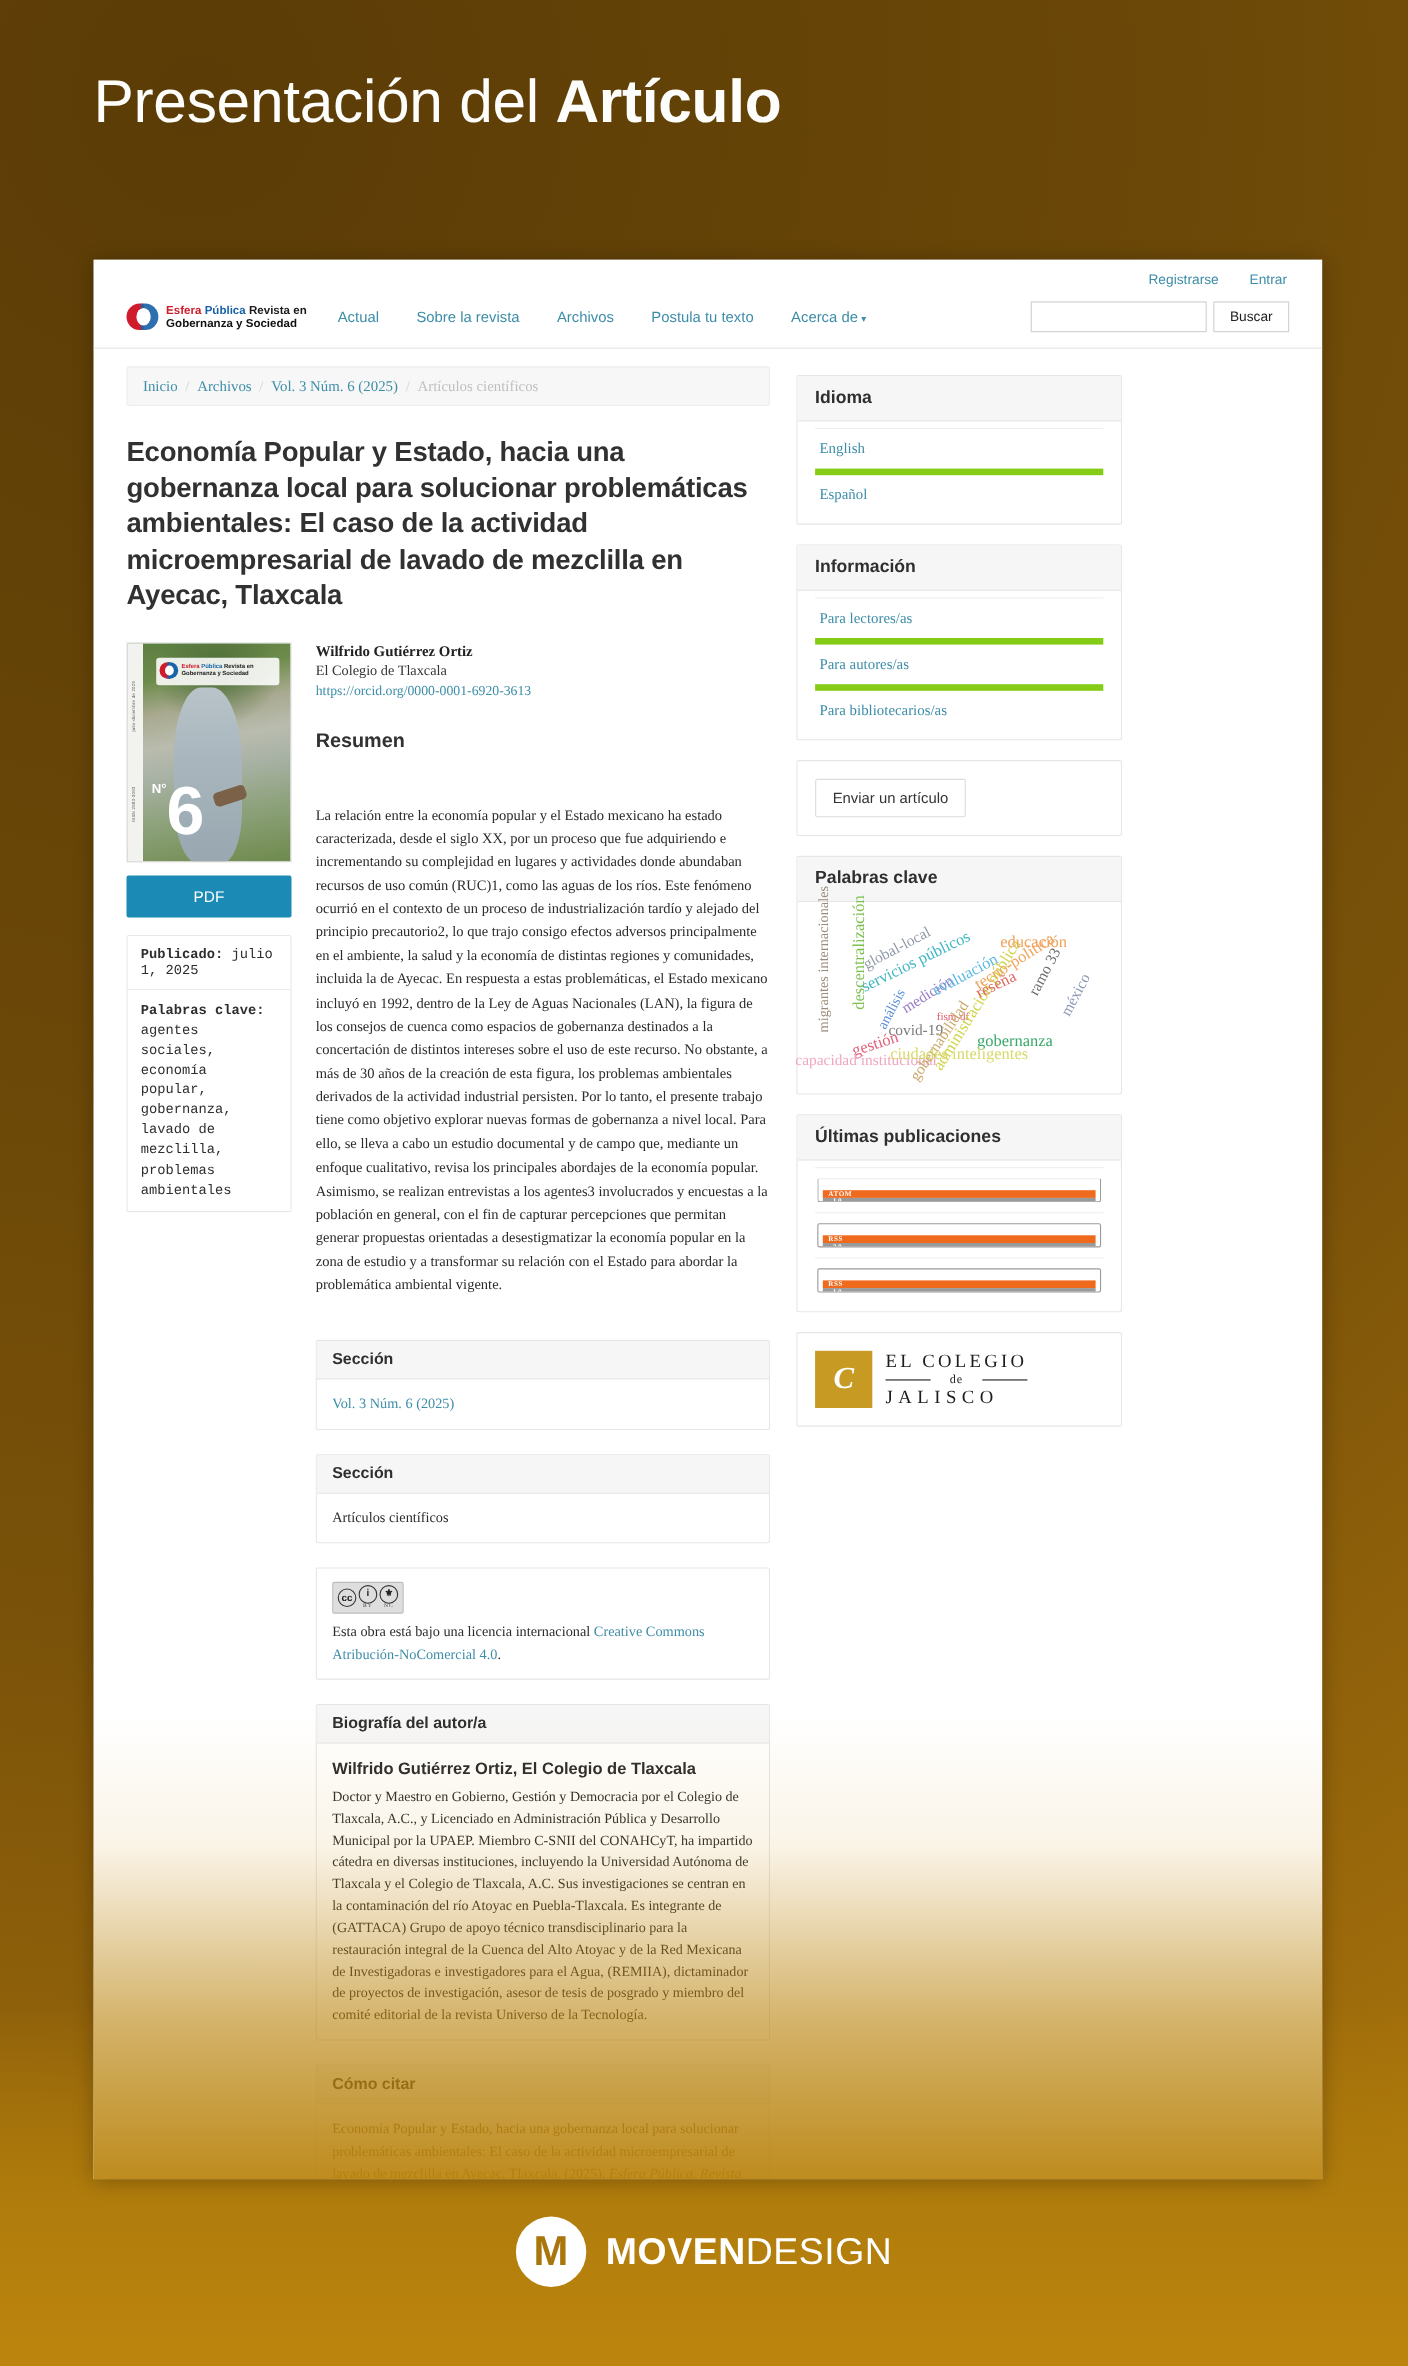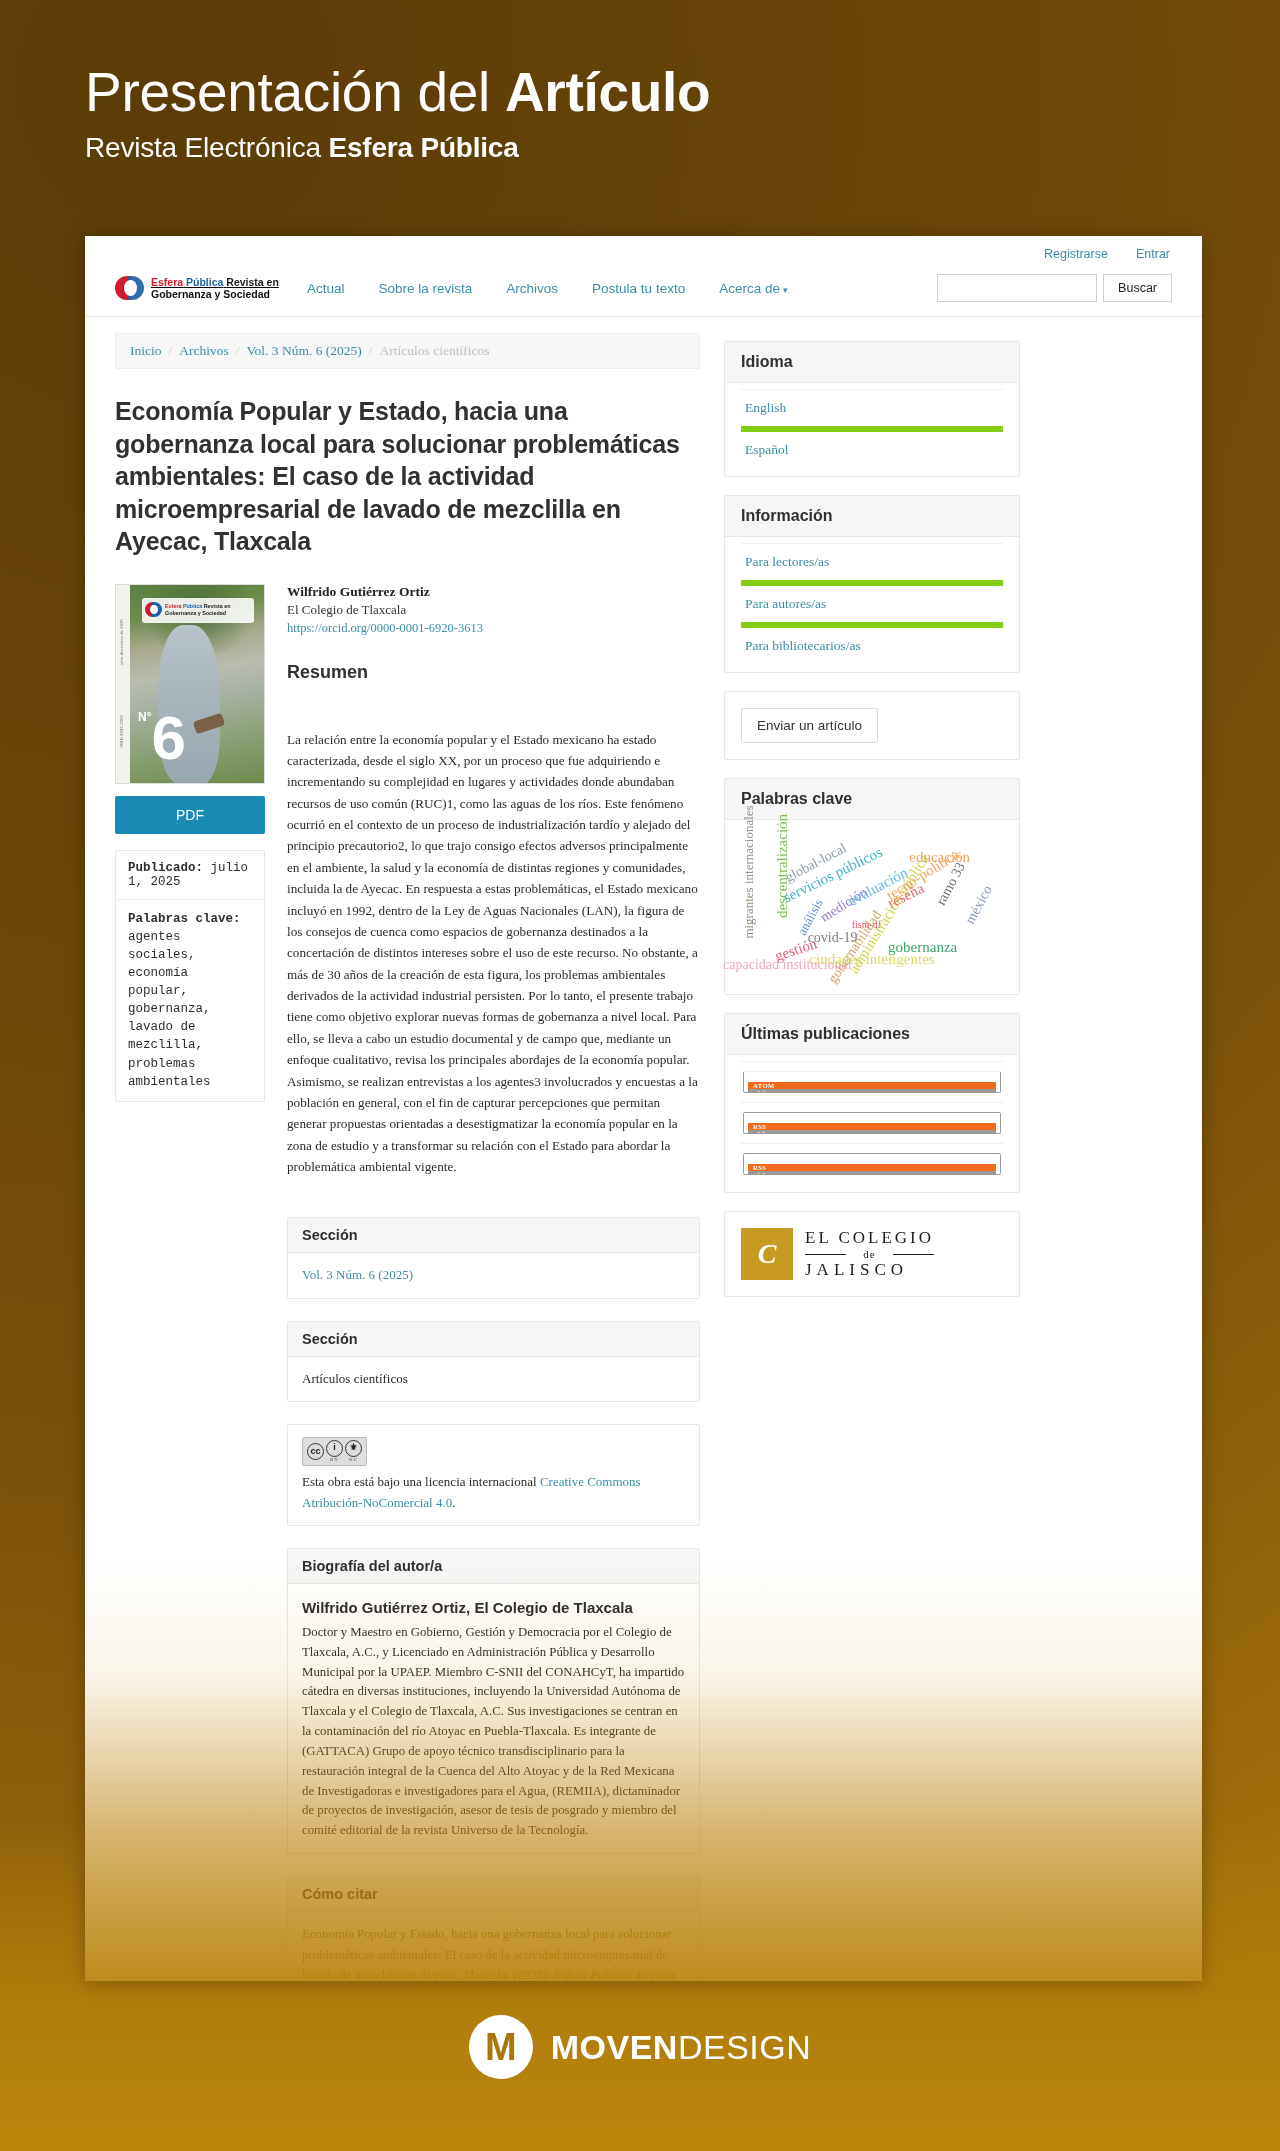--- a/index.html
+++ b/index.html
@@ -68,21 +68,21 @@
   }
   .brand-mark .r{
     position:absolute; left:13px; top:2px; width:16px; height:24px;
     background:#1b63a8; border-radius:2px 14px 14px 2px; opacity:.92;
   }
   .brand-mark .c{
     position:absolute; left:9px; top:6px; width:13px; height:16px;
     background:#fff; border-radius:50%;
   }
   .brand-txt{ line-height:1.18; }
-  .brand-txt .l1{ font-size:10.5px; font-weight:700; white-space:nowrap;text-decoration:underline;}
+  .brand-txt .l1{ font-size:10.5px; font-weight:700; white-space:nowrap;}
   .brand-txt .l2{ font-size:10.5px; font-weight:700; white-space:nowrap; color:#111;}
   .b-red{ color:#cf1b2b; } .b-blue{ color:#1b63a8; } .b-dark{ color:#1b1b1b; }
   .navlinks{ display:flex; align-items:center; gap:34px; margin-left:22px; }
   .navlinks a{ color:#3d8da8; font-size:13.5px; text-decoration:none; white-space:nowrap;}
   .caret{ font-size:9px; margin-left:3px; }
   .searchwrap{ margin-left:auto; display:flex; align-items:center; gap:6px; }
   .searchwrap input{
     width:160px; height:28px; border:1px solid #cfcfcf; background:#fff;
     font-family:inherit; font-size:12px; padding:0 7px;
   }
@@ -284,21 +284,20 @@
   .fb-text{ color:#fff; font-size:34px; letter-spacing:.5px; }
   .fb-text b{ font-weight:700; } .fb-text span{ font-weight:300; }
 </style>
 </head>
 <body>
 
 <div class="backdrop"></div>
 
 <div class="promo">
   <h1><span>Presentación del </span><b>Artículo</b></h1>
-  <h2><span>Revista Electrónica </span><b>Esfera Pública</b></h2>
 </div>
 
 <div class="site">
 
   <div class="userbar">
     <a href="#">Registrarse</a>
     <a href="#">Entrar</a>
   </div>
 
   <div class="navrow">

